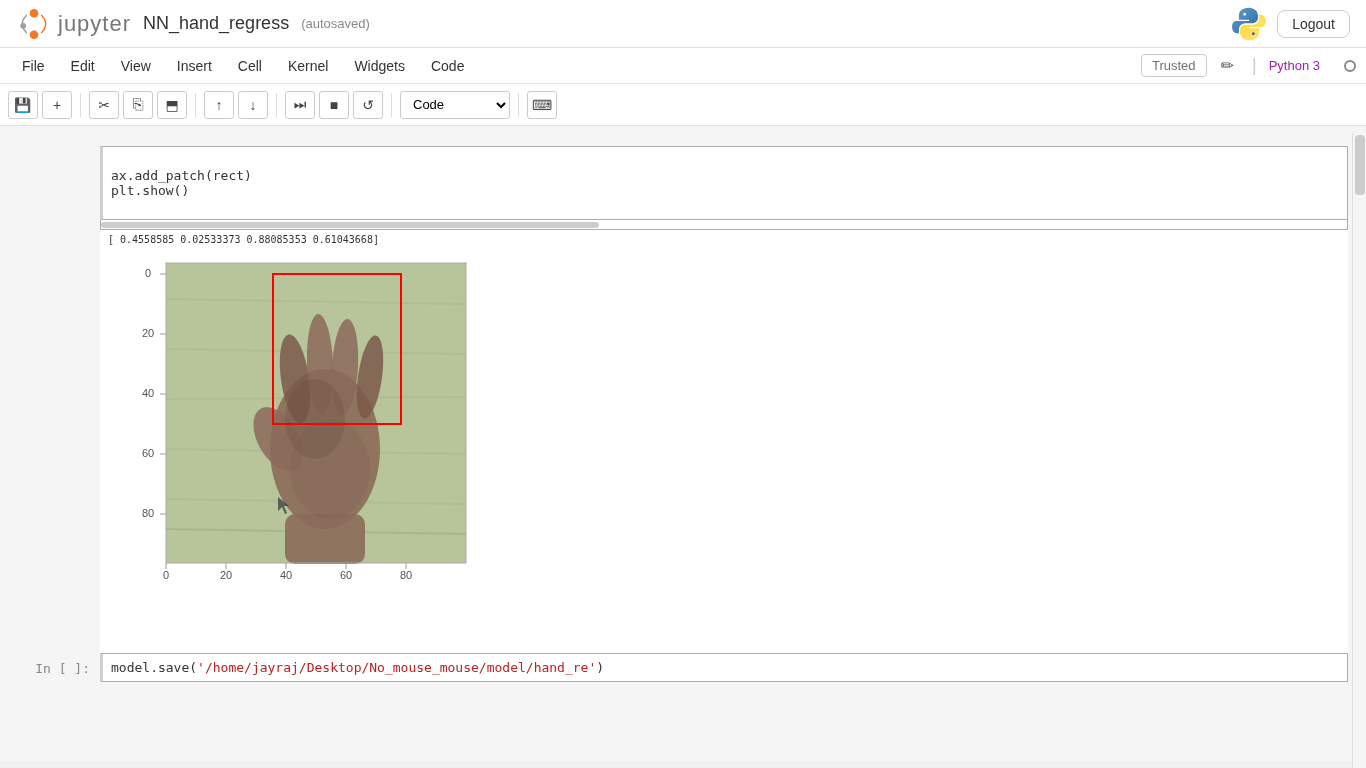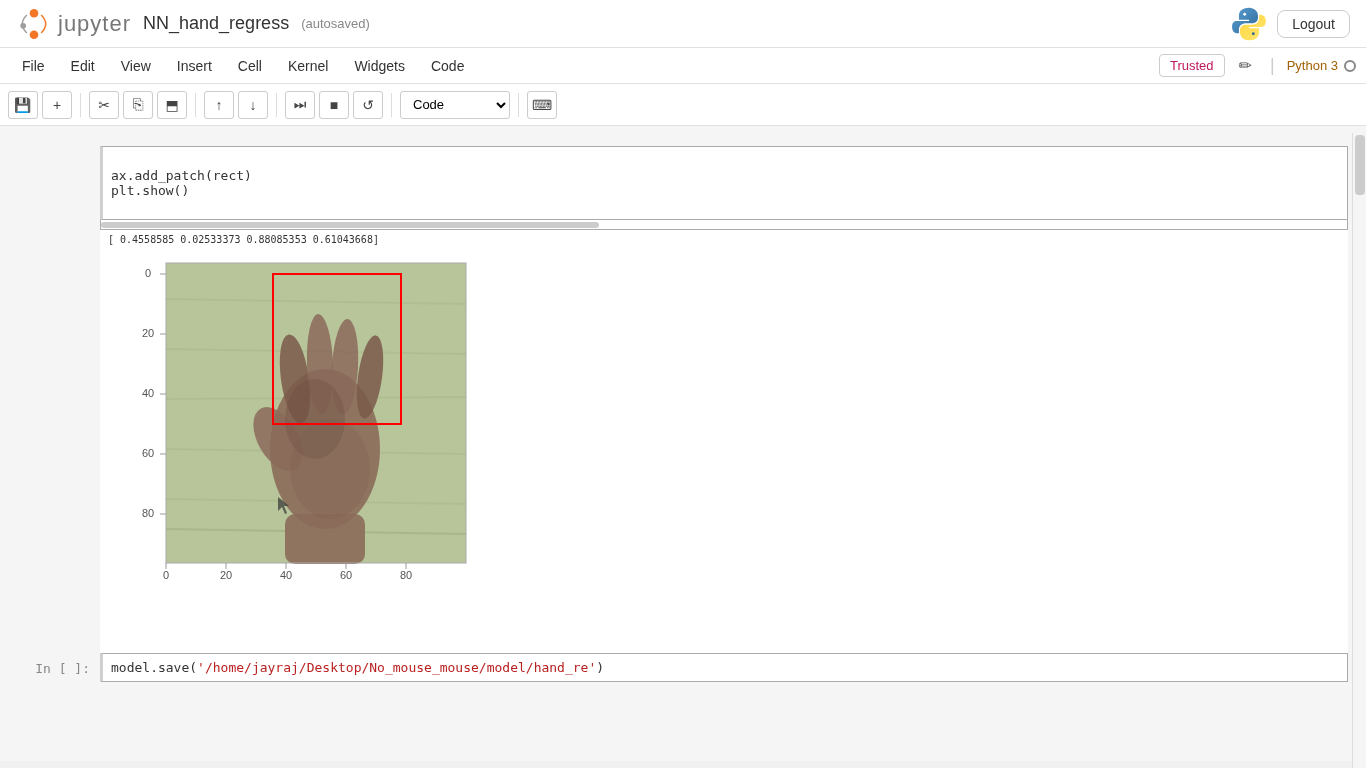--- a/index.html
+++ b/index.html
@@ -69,37 +69,37 @@
       align-items: center;
       gap: 8px;
     }
     #trusted-btn {
       background: #fff;
       border: 1px solid #ccc;
       border-radius: 4px;
       padding: 3px 10px;
       font-size: 13px;
       cursor: pointer;
-      color: #be185d;
+      color: #737373;
     }
     #edit-icon-btn {
       background: none;
       border: none;
       cursor: pointer;
       font-size: 16px;
       color: #555;
       padding: 2px 6px;
     }
     #separator { color: #ccc; font-size: 18px; margin: 0 4px; }
     #kernel-info {
       font-size: 13px;
-      color: #a16207;
-      display: flex;
-      align-items: center;
-      gap: 6px;
+      color: #a21caf;
+      display: flex;
+      align-items: center;
+      gap: 24px;
     }
     .kernel-circle {
       width: 12px; height: 12px;
       border-radius: 50%;
       border: 2px solid #888;
       display: inline-block;
     }
 
     
     #toolbar {

